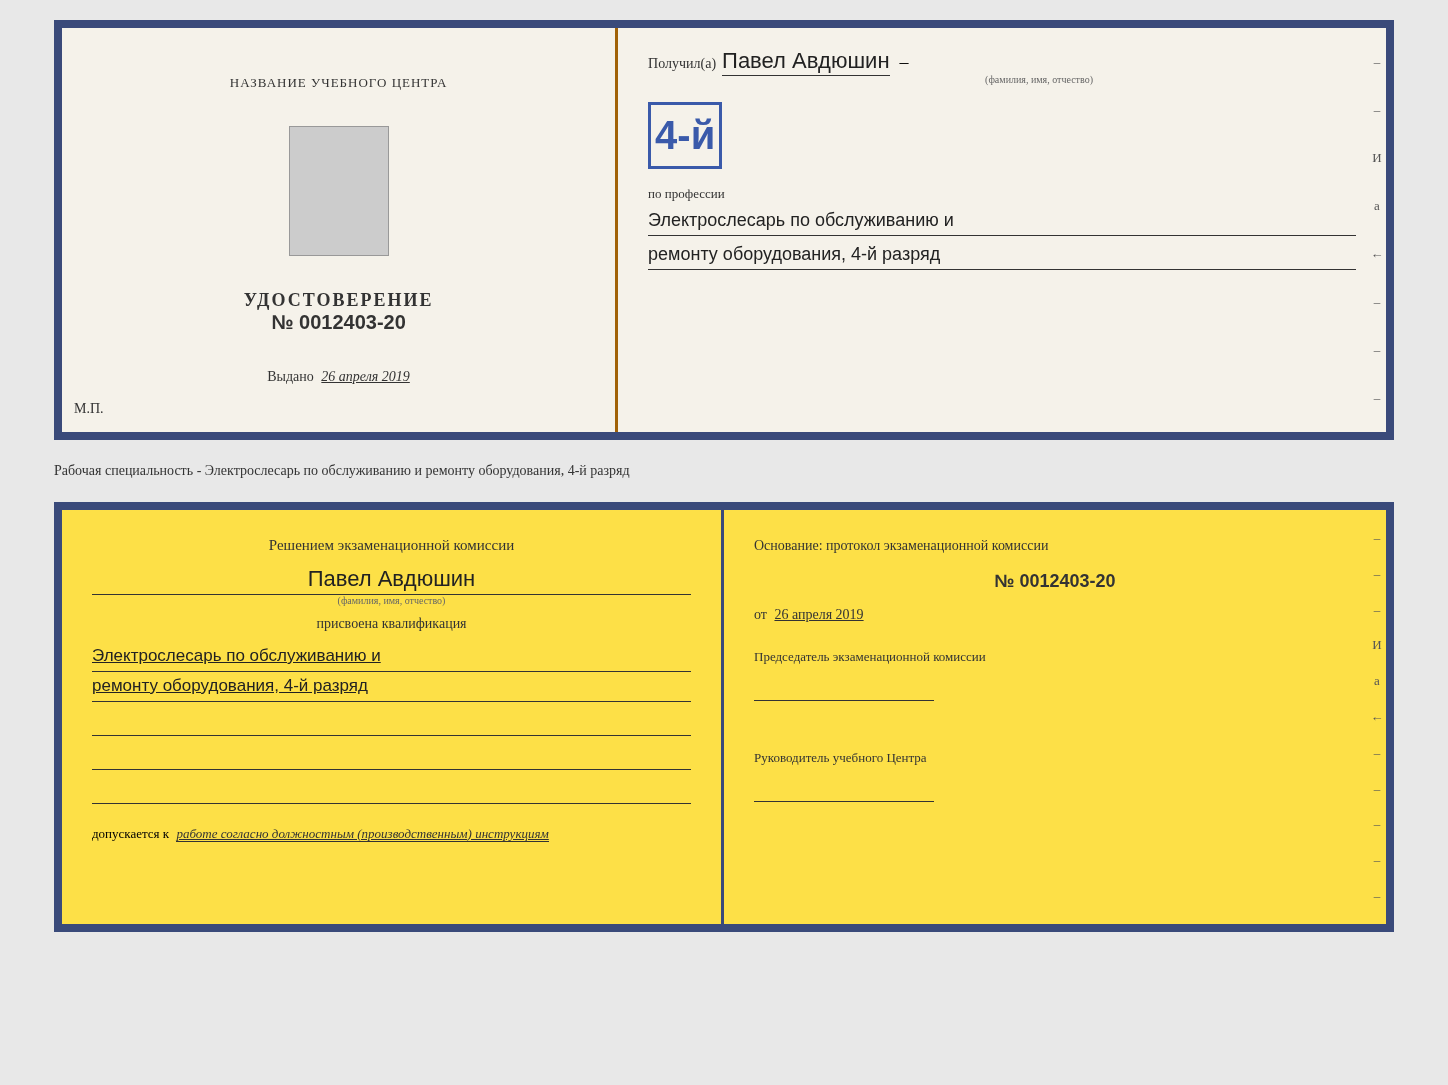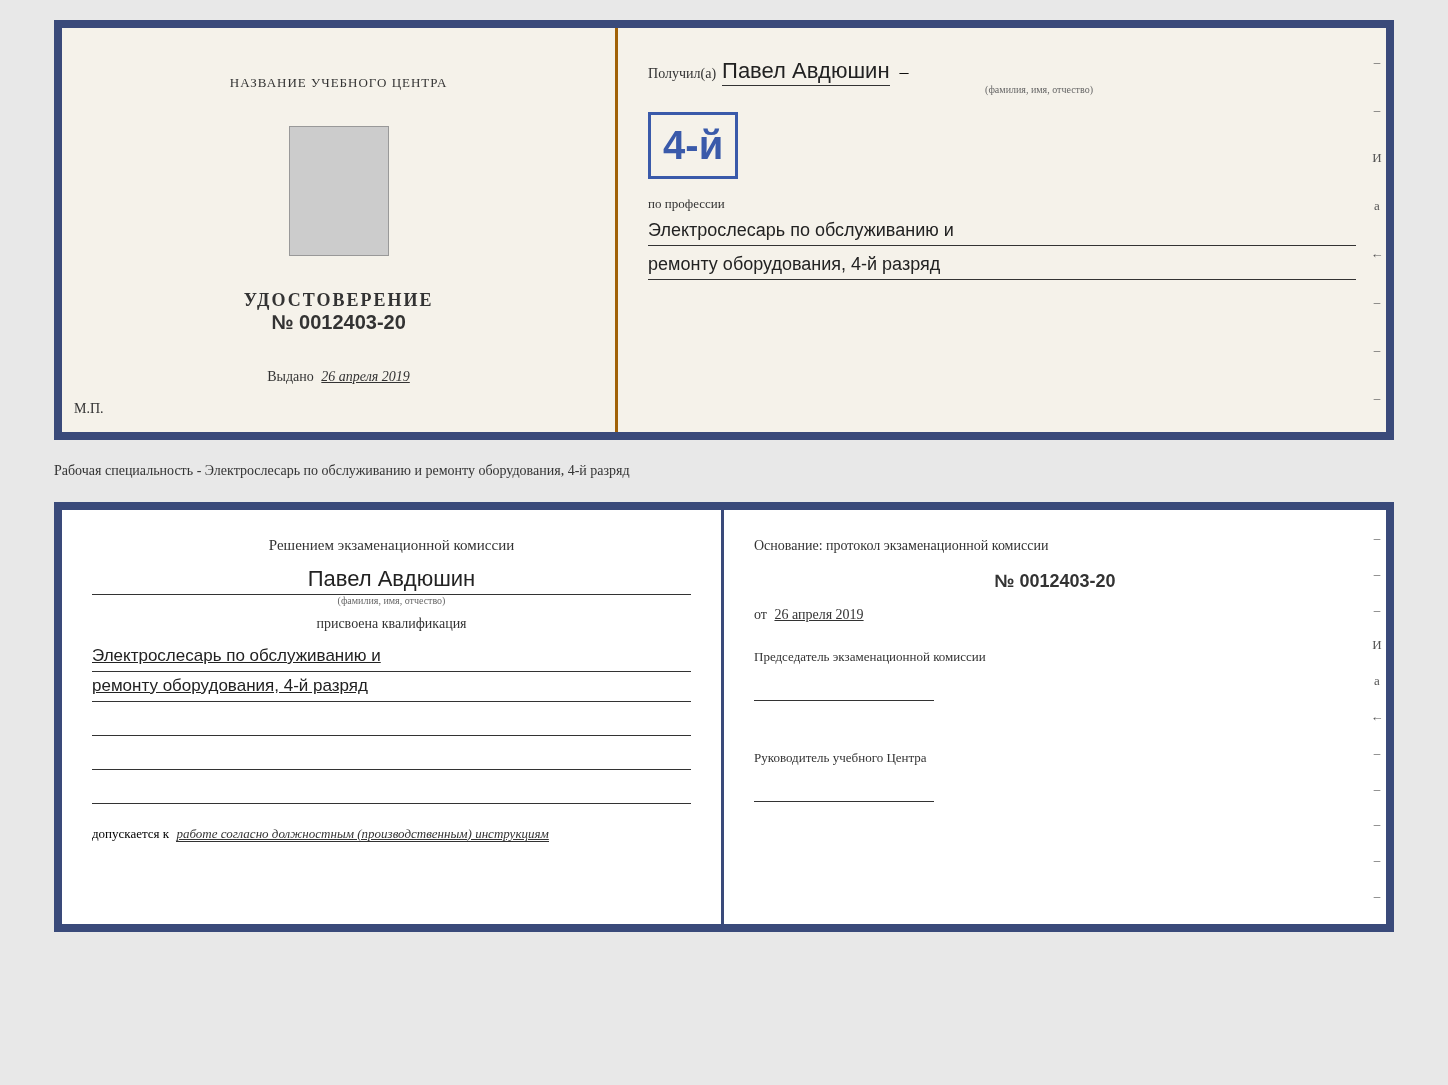--- a/index.html
+++ b/index.html
@@ -119,21 +119,21 @@
     }
 
     .date-underline {
       font-style: italic;
       border-bottom: 1px solid #333;
       padding-bottom: 1px;
     }
 
     .stamp-box {
       border: 3px solid #3a5aaa;
-      padding: 8px 12px;
+      padding: 8px 4px;
       display: inline-block;
       text-align: left;
       position: relative;
     }
 
     .stamp-grade {
       font-size: 40px;
       font-weight: bold;
       color: #3a5aaa;
       font-family: 'Arial Black', sans-serif;
@@ -174,21 +174,21 @@
       padding: 5px 0;
       font-family: 'Times New Roman', serif;
     }
 
     
     .document-bottom {
       display: flex;
       width: 1340px;
       height: 430px;
       border: 8px solid #3a4a7a;
-      background: #ffffff;
+      background: #fde047;
       position: relative;
     }
 
     .doc-bottom-left {
       width: 50%;
       border-right: 3px solid #3a4a7a;
       padding: 25px 30px;
       display: flex;
       flex-direction: column;
       gap: 10px;
@@ -317,21 +317,21 @@
     <div style="font-size:14px; color:#333;">
       <span>Выдано</span>
       <span style="font-style:italic; text-decoration:underline; margin-left:4px;">26 апреля 2019</span>
     </div>
 
     <div class="mp-label">М.П.</div>
   </div>
 
   <div class="doc-right">
 
-    <div style="display:flex; align-items:baseline; gap:6px; margin-top:10px;">
+    <div style="display:flex; align-items:baseline; gap:6px; ">
       <span class="recipient-label">Получил(а)</span>
       <div style="flex:1; position:relative;">
         <span class="recipient-name">Павел Авдюшин</span>
         <span style="font-size:18px; margin-left:6px;">–</span>
         <br>
         <span class="small-label">(фамилия, имя, отчество)</span>
       </div>
     </div>
 
 

